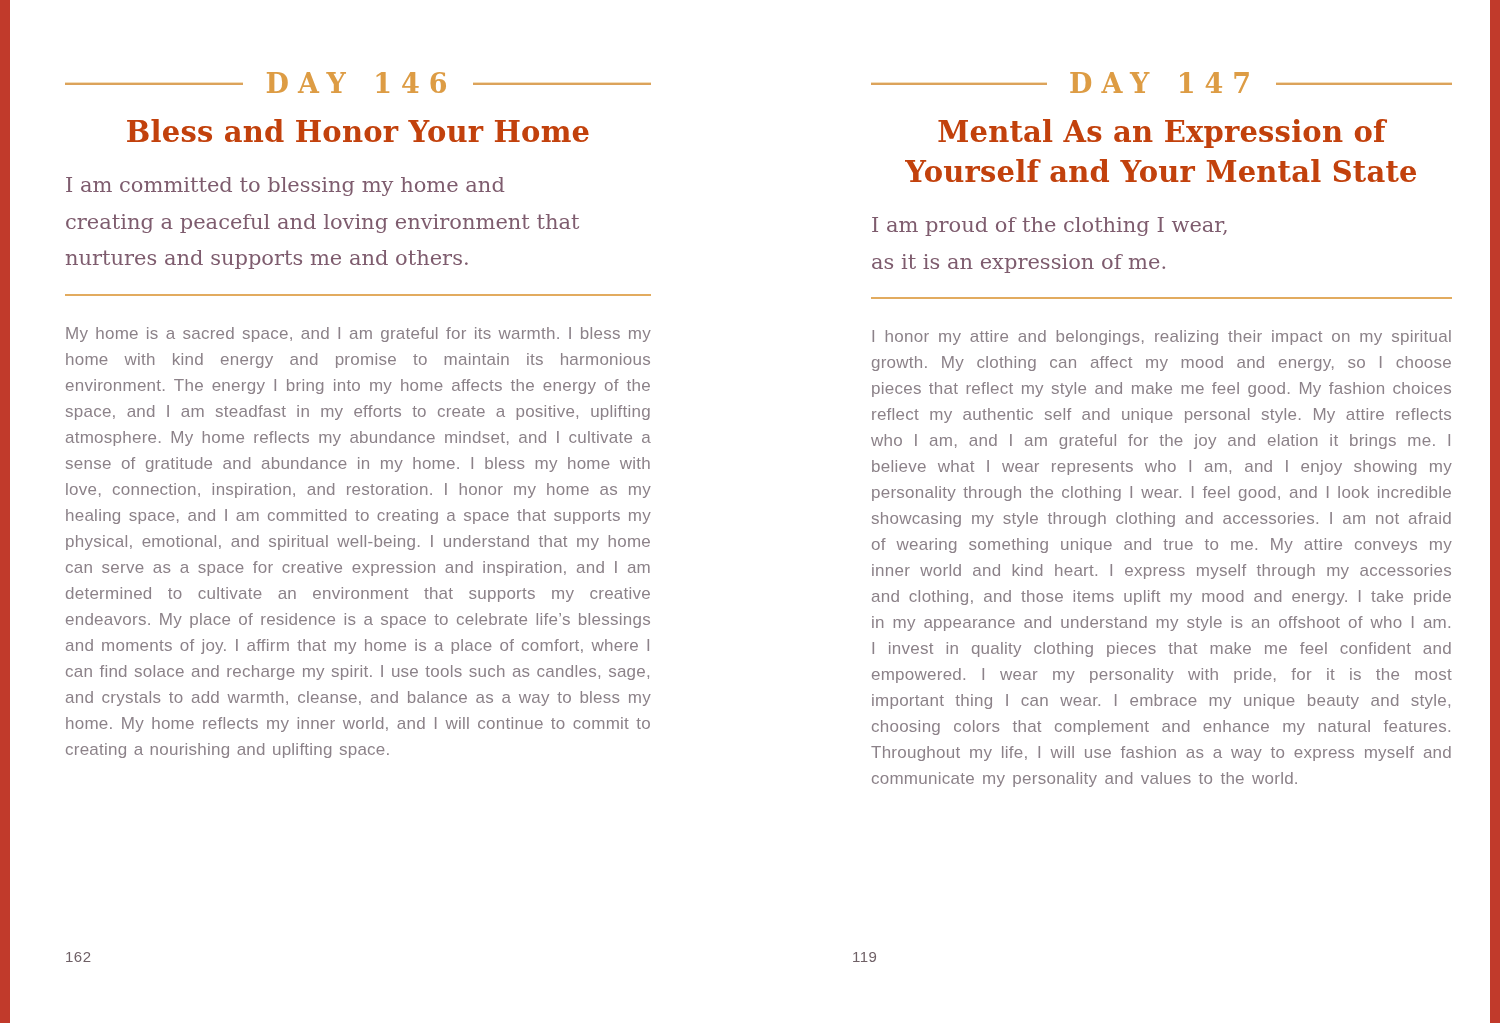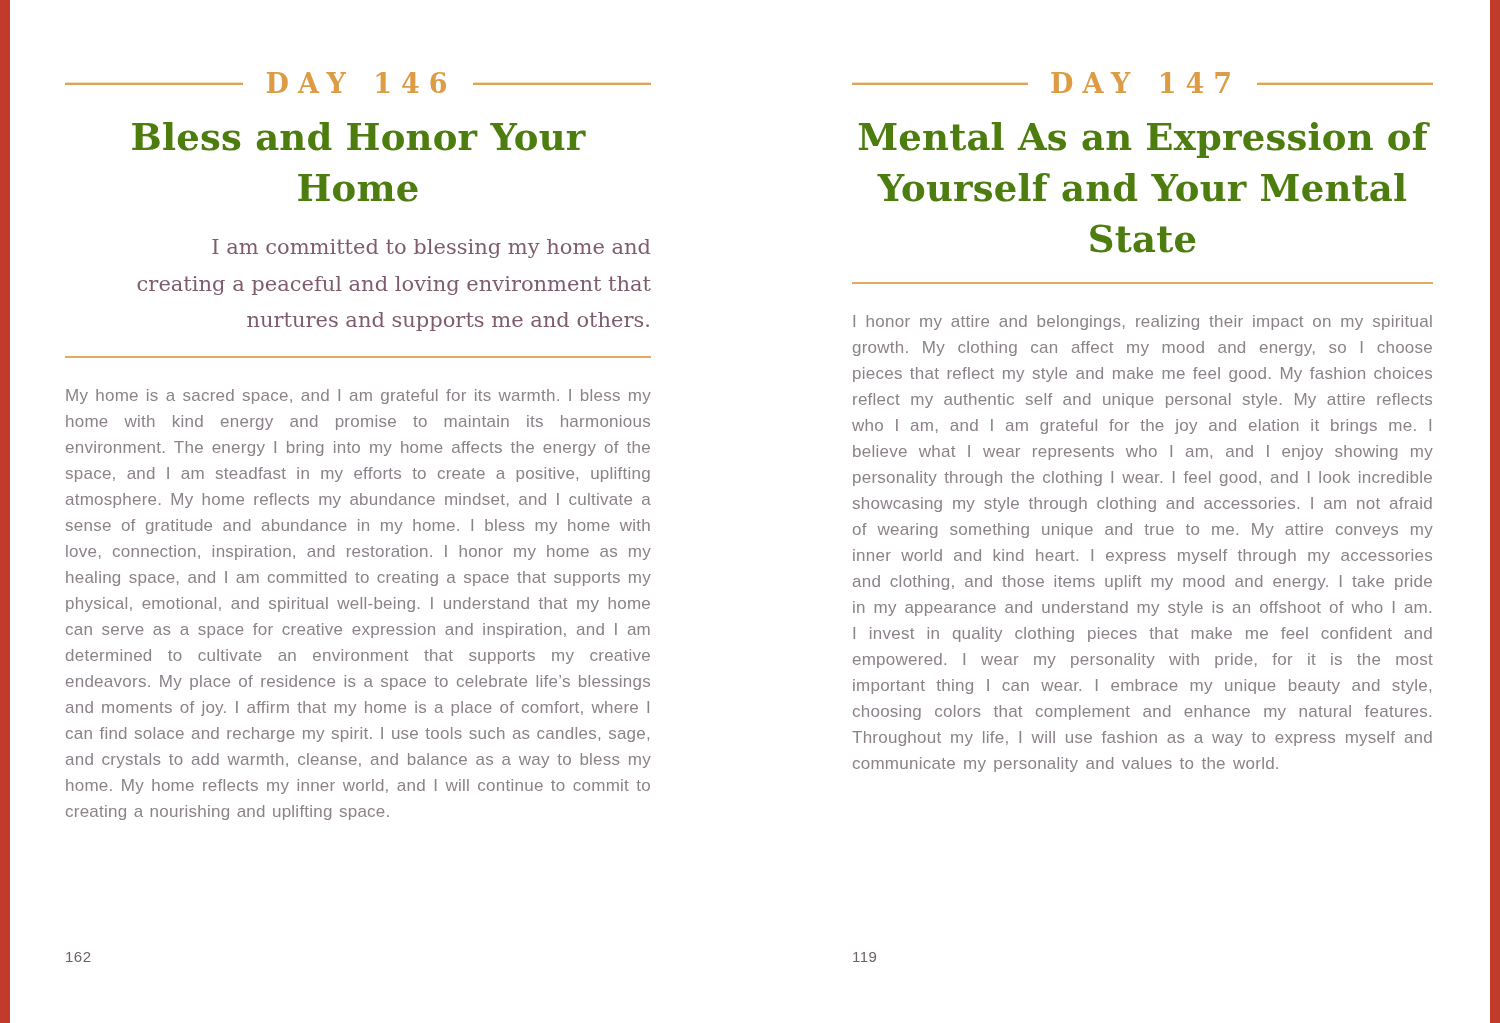--- a/index.html
+++ b/index.html
@@ -15,55 +15,55 @@
     background: #c13a2b;
   }
   .edge-bar.left { left: 0; }
   .edge-bar.right { right: 0; }
 
   .page {
     position: absolute; top: 58px;
     display: flex; flex-direction: column;
   }
   .page.left  { left: 65px;  width: 586px; }
-  .page.right { left: 852px; width: 581px; }
+  .page.right { left: 871px; width: 581px; }
 
   .day-row {
     display: flex; align-items: center; gap: 16px;
     margin-top: 10px;
   }
   .day-rule {
     flex: 1; height: 2px; background: #dca35b;
     border-top: 1px solid #f3ddba;
   }
   .day-label {
     font-family: "DejaVu Serif", serif;
     font-size: 27px; font-weight: 600;
     letter-spacing: 9px;
     color: #dd9c44;
     white-space: nowrap;
     padding-left: 6px; 
   }
   .page-title {
     font-family: "DejaVu Serif", serif;
     font-weight: 700;
-    font-size: 37px;
+    font-size: 29px;
     line-height: 1.38;
-    color: #4d7c0f;
+    color: #c2410c;
     text-align: center;
     margin-top: 13px;
     white-space: pre-line;
     letter-spacing: 0.2px;
   }
   .affirmation {
     font-family: "DejaVu Serif", serif;
     font-size: 21px;
     line-height: 1.74;
     color: #7e5c6e;
-    text-align: right;
+    text-align: left;
     margin-top: 15px;
     white-space: pre-line;
   }
   .section-divider {
     height: 2px; background: #e2ab5f;
     margin-top: 17px;
   }
   .body-text {
     margin-top: 25px;
     font-family: "Liberation Sans", sans-serif;
@@ -108,18 +108,20 @@
 </div>
 
 <div class="page right">
   <div class="day-row">
     <div class="day-rule"></div>
     <div class="day-label">DAY 147</div>
     <div class="day-rule"></div>
   </div>
   <div class="page-title">Mental As an Expression of
 Yourself and Your Mental State</div>
+  <div class="affirmation">I am proud of the clothing I wear,
+as it is an expression of me.</div>
   <div class="section-divider"></div>
   <div class="body-text">I honor my attire and belongings, realizing their impact on my spiritual growth. My clothing can affect my mood and energy, so I choose pieces that reflect my style and make me feel good. My fashion choices reflect my authentic self and unique personal style. My attire reflects who I am, and I am grateful for the joy and elation it brings me. I believe what I wear represents who I am, and I enjoy showing my personality through the clothing I wear. I feel good, and I look incredible showcasing my style through clothing and accessories. I am not afraid of wearing something unique and true to me. My attire conveys my inner world and kind heart. I express myself through my accessories and clothing, and those items uplift my mood and energy. I take pride in my appearance and understand my style is an offshoot of who I am. I invest in quality clothing pieces that make me feel confident and empowered. I wear my personality with pride, for it is the most important thing I can wear. I embrace my unique beauty and style, choosing colors that complement and enhance my natural features. Throughout my life, I will use fashion as a way to express myself and communicate my personality and values to the world.</div>
 </div>
 
 <div class="page-number left">162</div>
 <div class="page-number right">119</div>
 
 </body></html>

